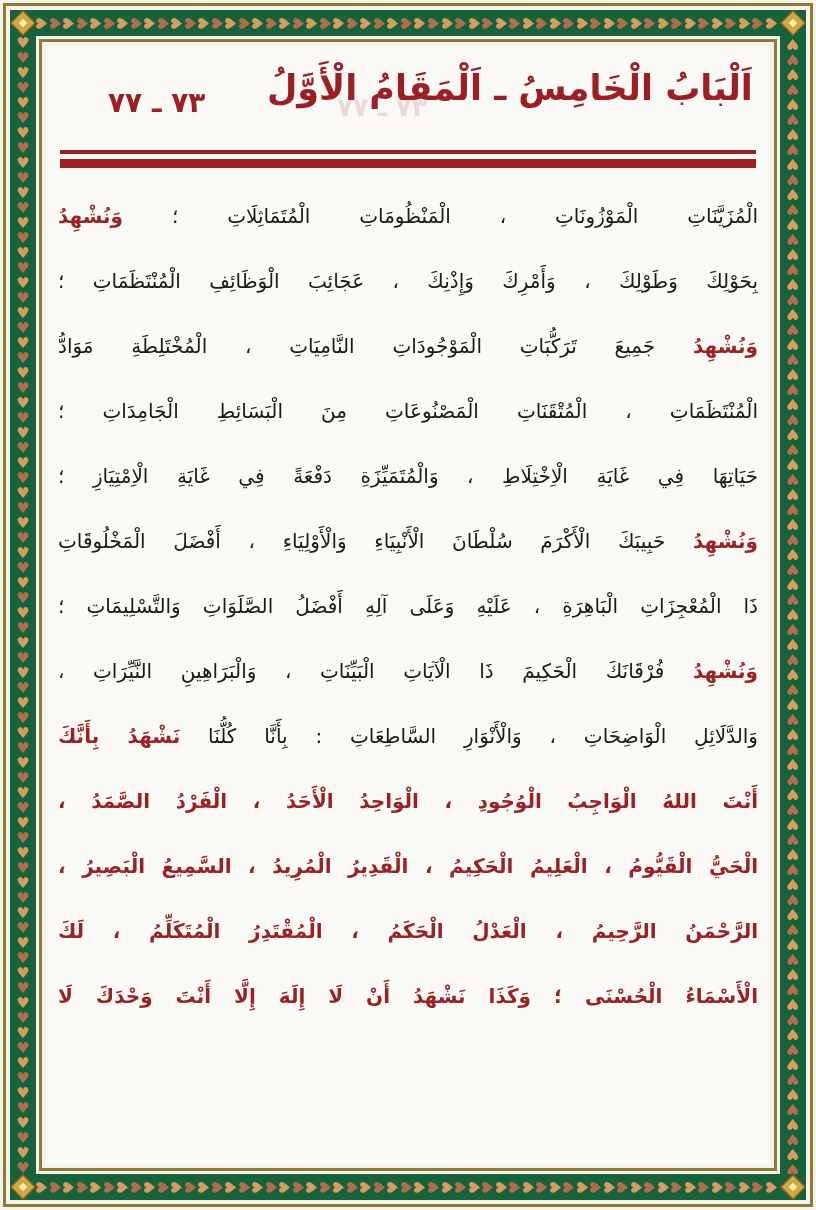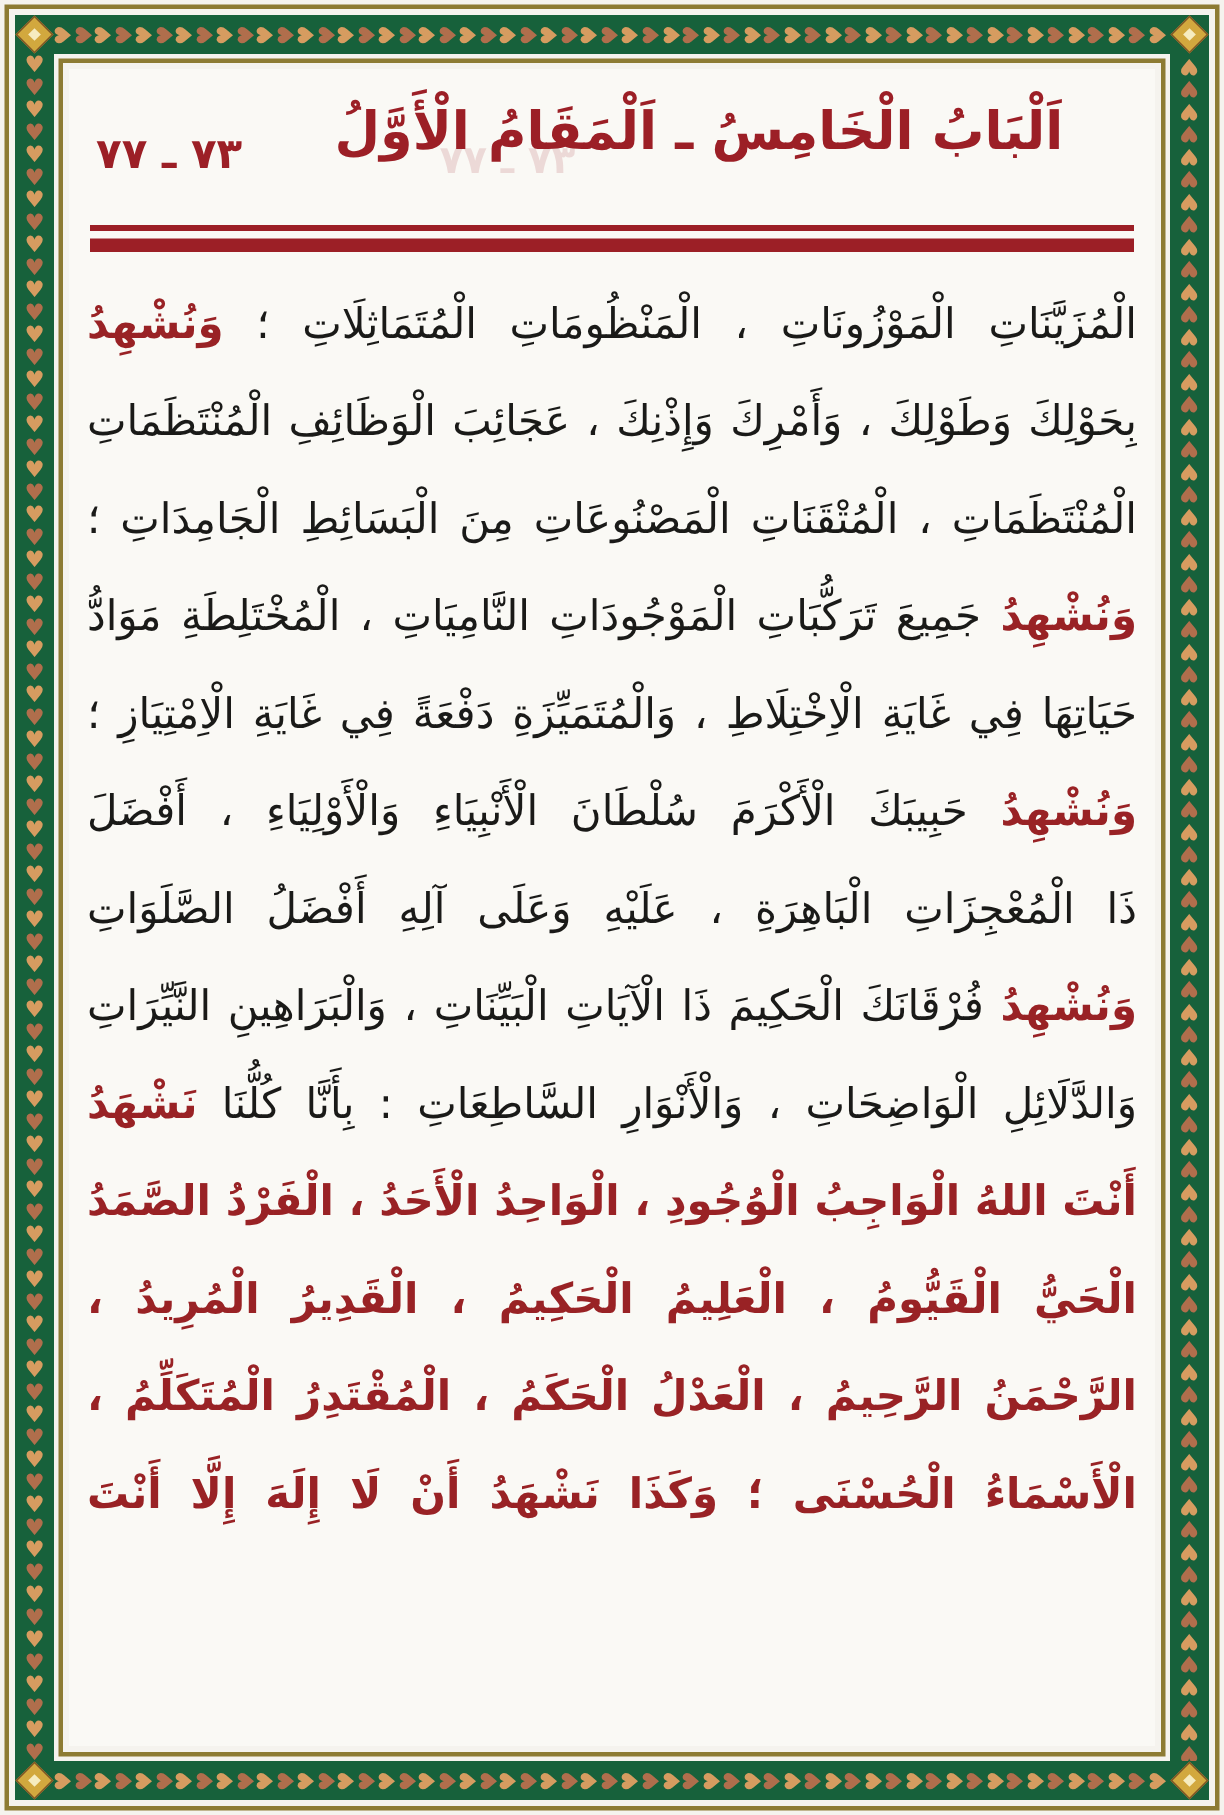--- a/index.html
+++ b/index.html
@@ -35,39 +35,39 @@
   .edge.h i{transform:rotate(-90deg);}
   .edge.right i{transform:rotate(180deg);}
   .corner{position:absolute;width:26px;height:26px;background:var(--green);}
   .corner.tl{top:10px;left:10px;}  .corner.tr{top:10px;right:10px;}
   .corner.bl{bottom:10px;left:10px;} .corner.br{bottom:10px;right:10px;}
   .corner::before{content:'';position:absolute;inset:4px;transform:rotate(45deg);background:var(--corner-gold);border:1px solid #7d5526;}
   .corner::after{content:'';position:absolute;inset:10px;transform:rotate(45deg);background:#f6ecc0;}
   .frame-inner{position:absolute;inset:39px;border:3px solid var(--olive);pointer-events:none;}
   
   .content{position:absolute;inset:46px;background:var(--paper);padding:14px 12px 0 12px;box-sizing:border-box;}
-  .header{position:relative;height:88px;direction:rtl;}
+  .header{position:relative;height:88px;direction:rtl;margin-left:44px;}
   .page-range{
     position:absolute;left:6px;top:26px;direction:rtl;
     font-size:28px;font-weight:bold;color:var(--maroon);letter-spacing:2px;
   }
   .ghost-range{
     position:absolute;left:235px;top:32px;direction:rtl;
     font-size:26px;font-weight:bold;color:var(--maroon);opacity:.14;letter-spacing:2px;
   }
   .title{
     position:absolute;right:0;left:165px;top:8px;text-align:left;direction:rtl;
     font-size:35px;font-weight:bold;color:var(--maroon);
   }
   .rule-thin{height:4px;background:var(--maroon);margin:2px 2px 0 2px;}
   .rule-thick{height:9px;background:var(--maroon);margin:5px 2px 0 2px;}
   
   .body-text{direction:rtl;margin-top:16px;color:var(--ink);}
   .line{
-    height:65px;line-height:64px;font-size:28px;
+    height:65px;line-height:64px;font-size:20px;
     text-align:justify;text-align-last:justify;
     white-space:nowrap;overflow:hidden;
   }
   .line span{white-space:normal;}
   .line .red{color:var(--red);font-weight:bold;}
 </style>
 </head>
 <body>
 
 <div class="frame-outer"></div>
@@ -351,22 +351,22 @@
   <div class="header">
     <div class="page-range">٧٣ ـ ٧٧</div>
     <div class="ghost-range">٧٣ ـ ٧٧</div>
     <div class="title">اَلْبَابُ الْخَامِسُ ـ اَلْمَقَامُ الْأَوَّلُ</div>
   </div>
   <div class="rule-thin"></div>
   <div class="rule-thick"></div>
   <div class="body-text" id="bodyText">
       <div class="line"><span>الْمُزَيَّنَاتِ الْمَوْزُونَاتِ ، الْمَنْظُومَاتِ الْمُتَمَاثِلَاتِ ؛ </span><span class="red">وَنُشْهِدُ</span></div>
       <div class="line"><span>بِحَوْلِكَ وَطَوْلِكَ ، وَأَمْرِكَ وَإِذْنِكَ ، عَجَائِبَ الْوَظَائِفِ الْمُنْتَظَمَاتِ ؛</span></div>
+      <div class="line"><span class="red">وَنُشْهِدُ</span><span> جَمِيعَ تَرَكُّبَاتِ الْمَوْجُودَاتِ النَّامِيَاتِ ، الْمُخْتَلِطَةِ مَوَادُّ</span></div>
       <div class="line"><span>الْمُنْتَظَمَاتِ ، الْمُتْقَنَاتِ الْمَصْنُوعَاتِ مِنَ الْبَسَائِطِ الْجَامِدَاتِ ؛</span></div>
-      <div class="line"><span class="red">وَنُشْهِدُ</span><span> جَمِيعَ تَرَكُّبَاتِ الْمَوْجُودَاتِ النَّامِيَاتِ ، الْمُخْتَلِطَةِ مَوَادُّ</span></div>
       <div class="line"><span>حَيَاتِهَا فِي غَايَةِ الْاِخْتِلَاطِ ، وَالْمُتَمَيِّزَةِ دَفْعَةً فِي غَايَةِ الْاِمْتِيَازِ ؛</span></div>
       <div class="line"><span class="red">وَنُشْهِدُ</span><span> حَبِيبَكَ الْأَكْرَمَ سُلْطَانَ الْأَنْبِيَاءِ وَالْأَوْلِيَاءِ ، أَفْضَلَ الْمَخْلُوقَاتِ</span></div>
       <div class="line"><span>ذَا الْمُعْجِزَاتِ الْبَاهِرَةِ ، عَلَيْهِ وَعَلَى آلِهِ أَفْضَلُ الصَّلَوَاتِ وَالتَّسْلِيمَاتِ ؛</span></div>
       <div class="line"><span class="red">وَنُشْهِدُ</span><span> فُرْقَانَكَ الْحَكِيمَ ذَا الْآيَاتِ الْبَيِّنَاتِ ، وَالْبَرَاهِينِ النَّيِّرَاتِ ،</span></div>
       <div class="line"><span>وَالدَّلَائِلِ الْوَاضِحَاتِ ، وَالْأَنْوَارِ السَّاطِعَاتِ : بِأَنَّا كُلُّنَا </span><span class="red">نَشْهَدُ بِأَنَّكَ</span></div>
       <div class="line"><span class="red">أَنْتَ اللهُ الْوَاجِبُ الْوُجُودِ ، الْوَاحِدُ الْأَحَدُ ، الْفَرْدُ الصَّمَدُ ،</span></div>
       <div class="line"><span class="red">الْحَيُّ الْقَيُّومُ ، الْعَلِيمُ الْحَكِيمُ ، الْقَدِيرُ الْمُرِيدُ ، السَّمِيعُ الْبَصِيرُ ،</span></div>
       <div class="line"><span class="red">الرَّحْمَنُ الرَّحِيمُ ، الْعَدْلُ الْحَكَمُ ، الْمُقْتَدِرُ الْمُتَكَلِّمُ ، لَكَ</span></div>
       <div class="line"><span class="red">الْأَسْمَاءُ الْحُسْنَى ؛ وَكَذَا نَشْهَدُ أَنْ لَا إِلَهَ إِلَّا أَنْتَ وَحْدَكَ لَا</span></div>
     </div>

